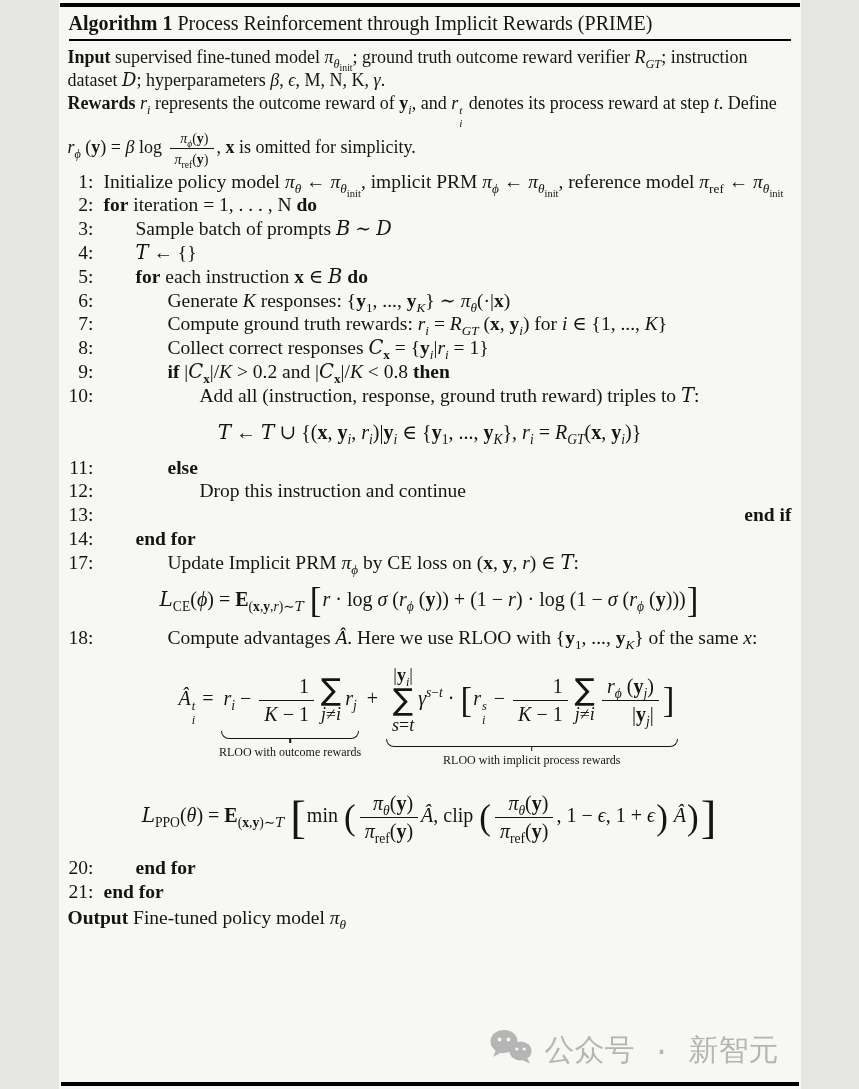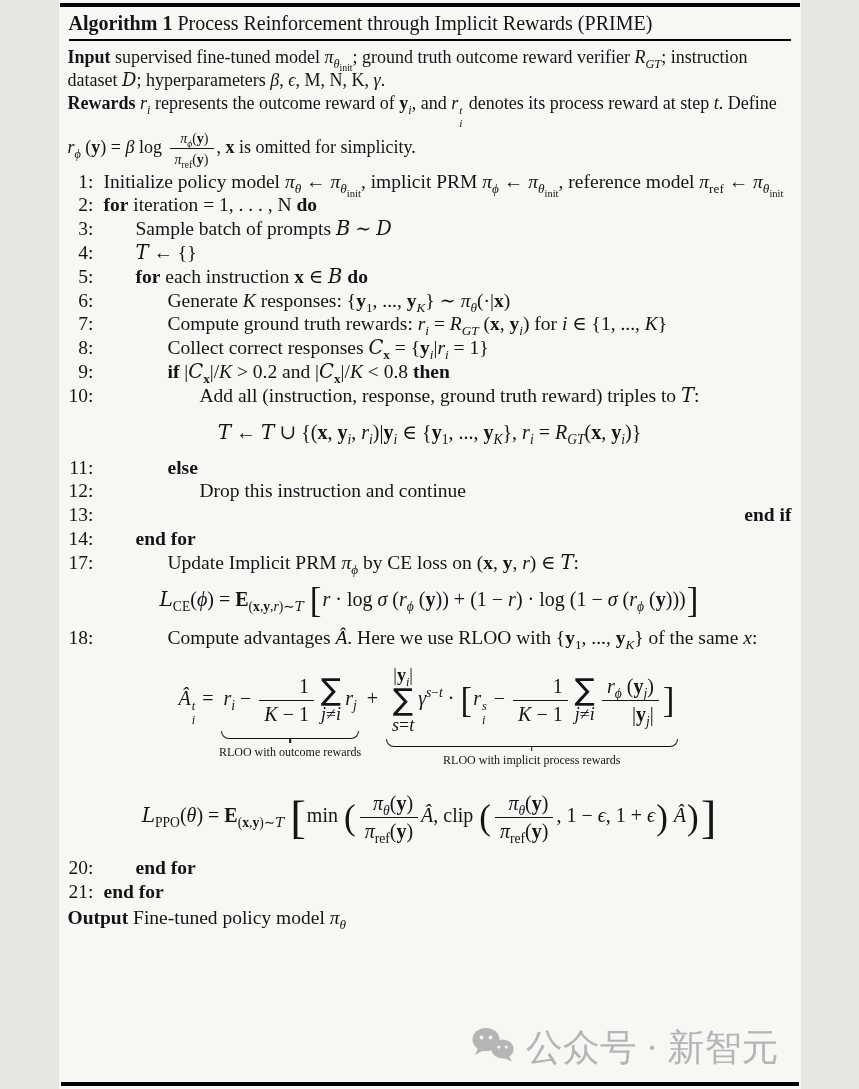--- a/index.html
+++ b/index.html
@@ -32,21 +32,21 @@
   .bigd{font-size:175%;vertical-align:middle;line-height:0.72;padding:0 1px;font-weight:300;}
   .bigd2{font-size:235%;vertical-align:middle;line-height:0.65;padding:0 1px;font-weight:300;}
   .ubgrp{display:inline-block;position:relative;vertical-align:middle;padding:0 5px;}
   .brace{position:absolute;left:3px;right:3px;top:calc(100% + 4px);height:7px;
          border-left:1.6px solid #141414;border-right:1.6px solid #141414;border-bottom:1.6px solid #141414;
          border-radius:0 0 10px 10px;}
   .brace::after{content:'';position:absolute;left:50%;top:100%;width:1.6px;height:5px;background:#141414;transform:translateX(-50%);}
   .ublabel{position:absolute;left:50%;top:calc(100% + 18px);transform:translateX(-50%);white-space:nowrap;font-size:12px;}
   .output{font-size:19.5px;margin-top:3px;}
   .watermark{position:absolute;right:22px;bottom:16px;display:flex;align-items:center;gap:10px;
-             color:#b5b5b5;font-size:37px;font-family:Liberation Serif, serif;}
+             color:#b5b5b5;font-size:30px;font-family:Liberation Mono, monospace;}
 </style>
 </head>
 <body>
 
 <div class="page">
   <div class="rule-top"></div>
   <div class="inner">
     <div class="header">
       <span class="bf">Algorithm 1</span>
       <span>Process Reinforcement through Implicit Rewards (PRIME)</span>

